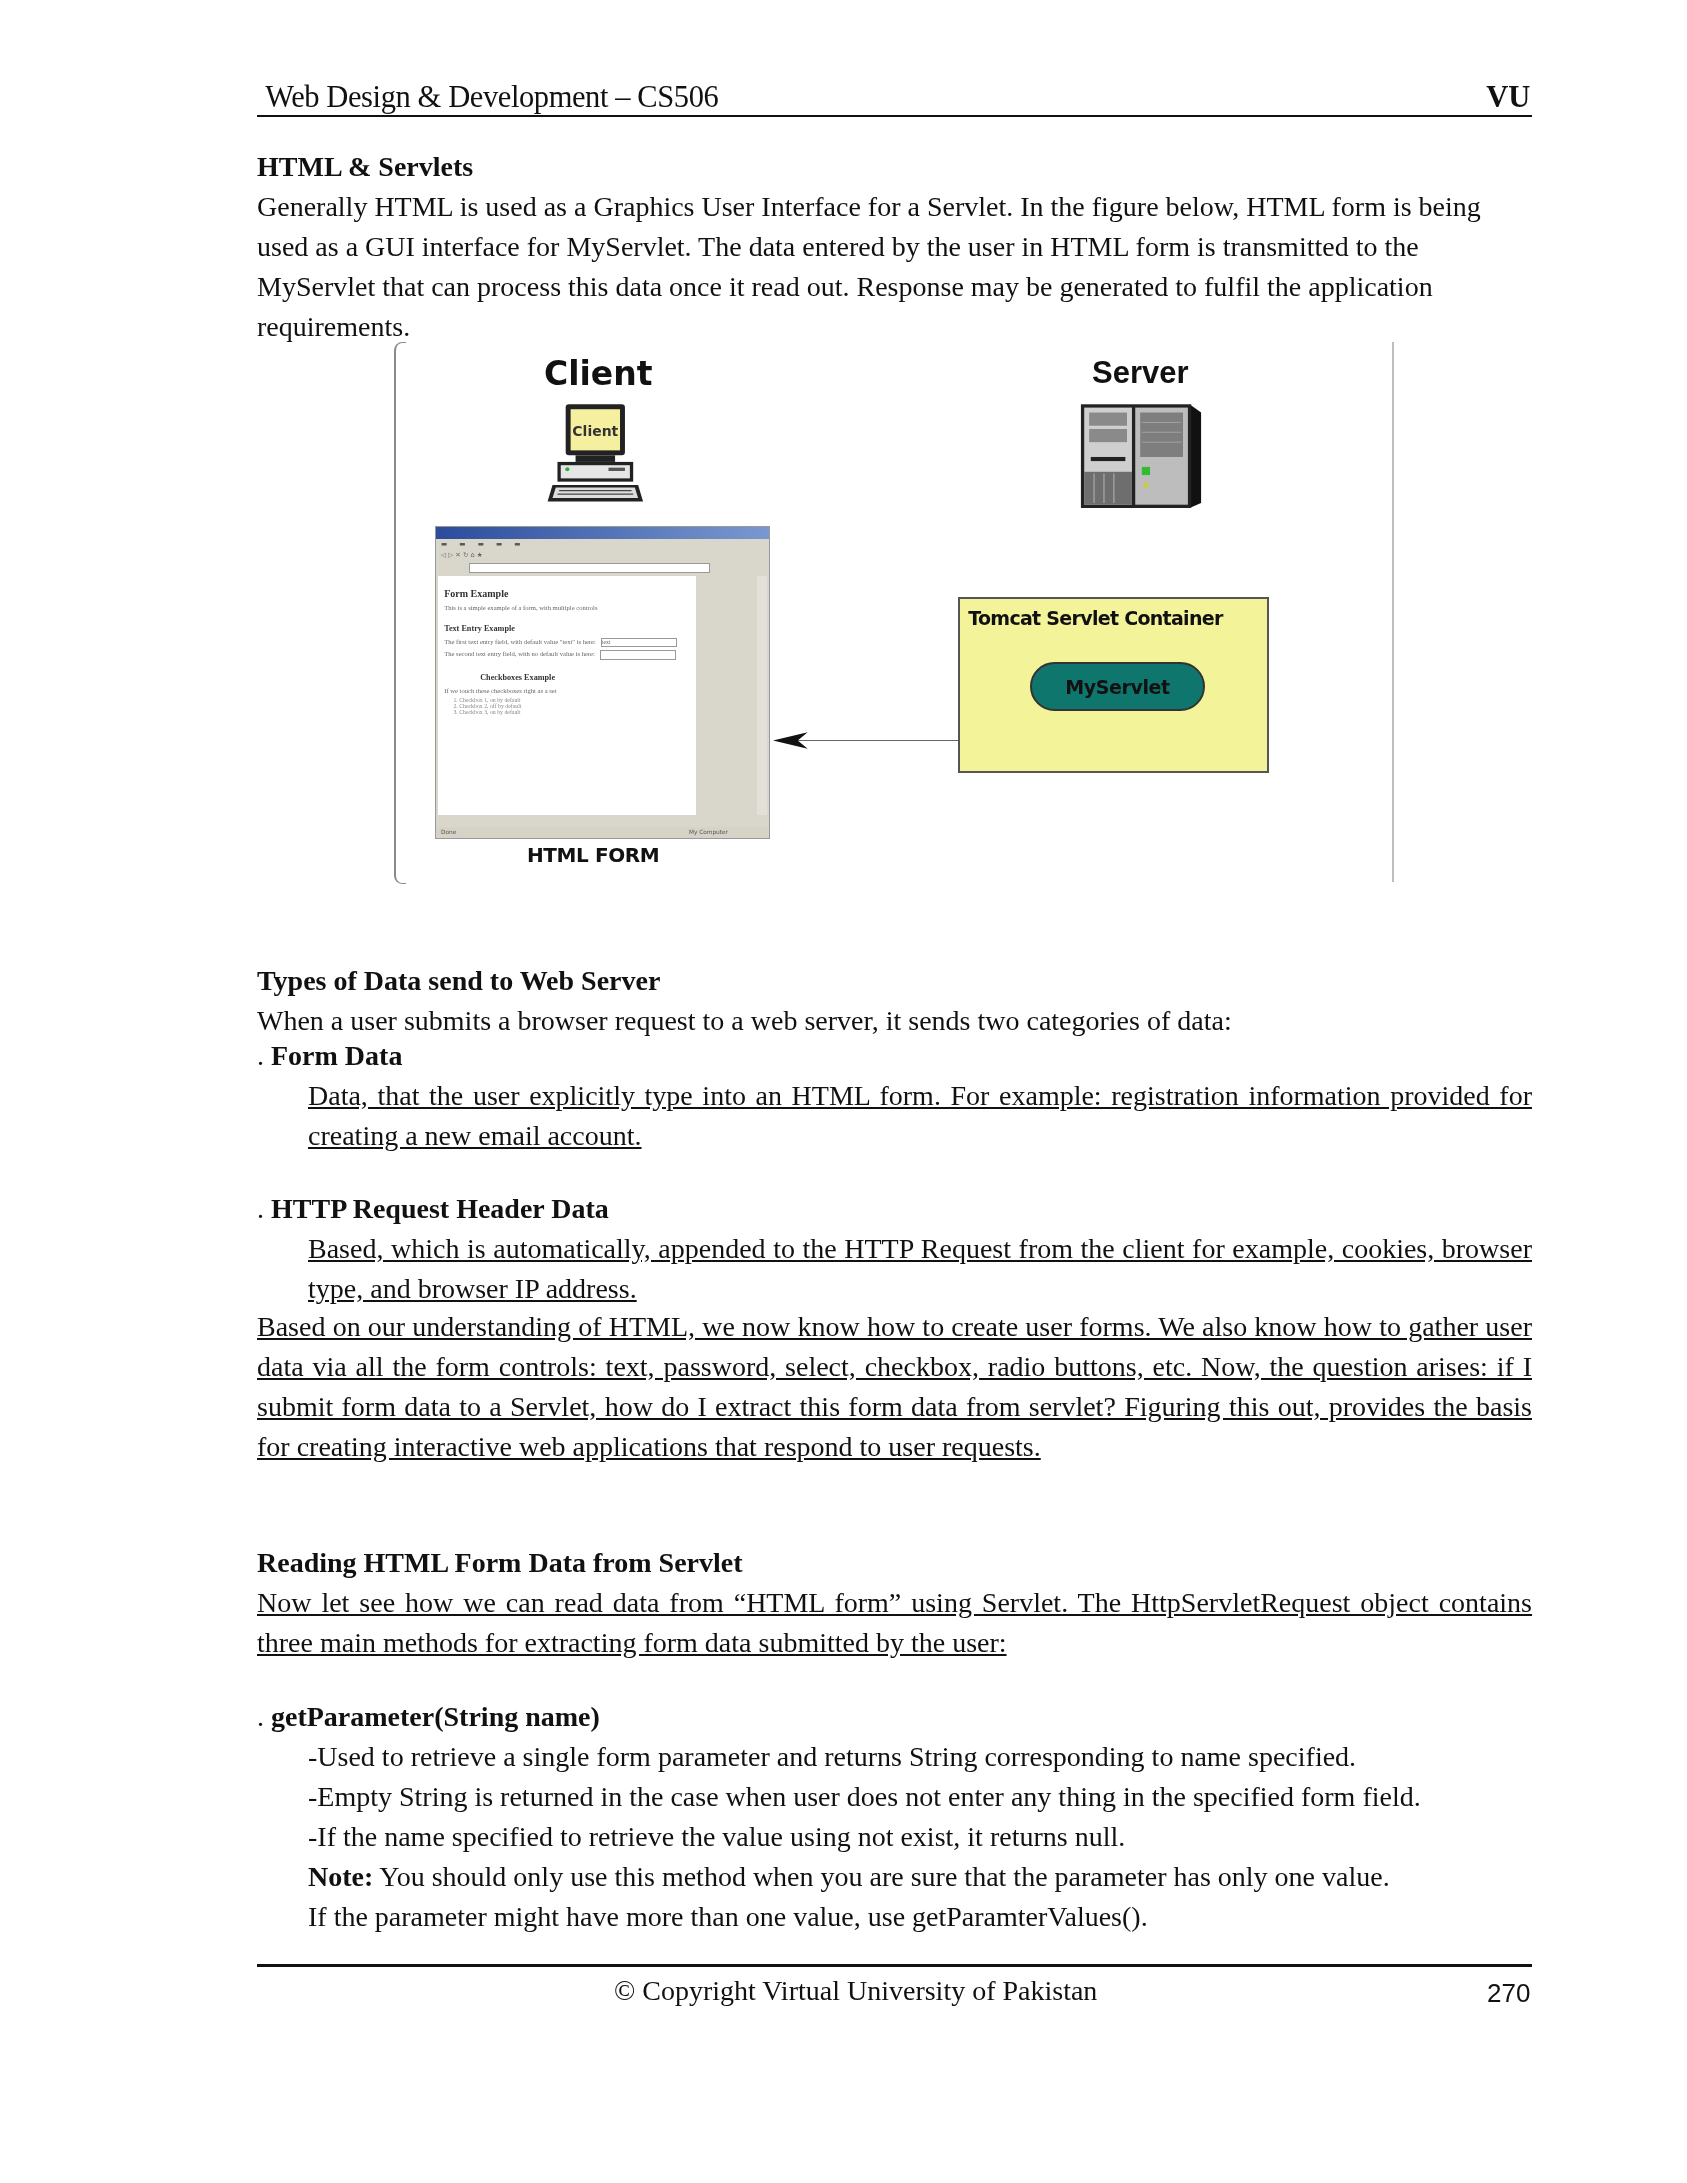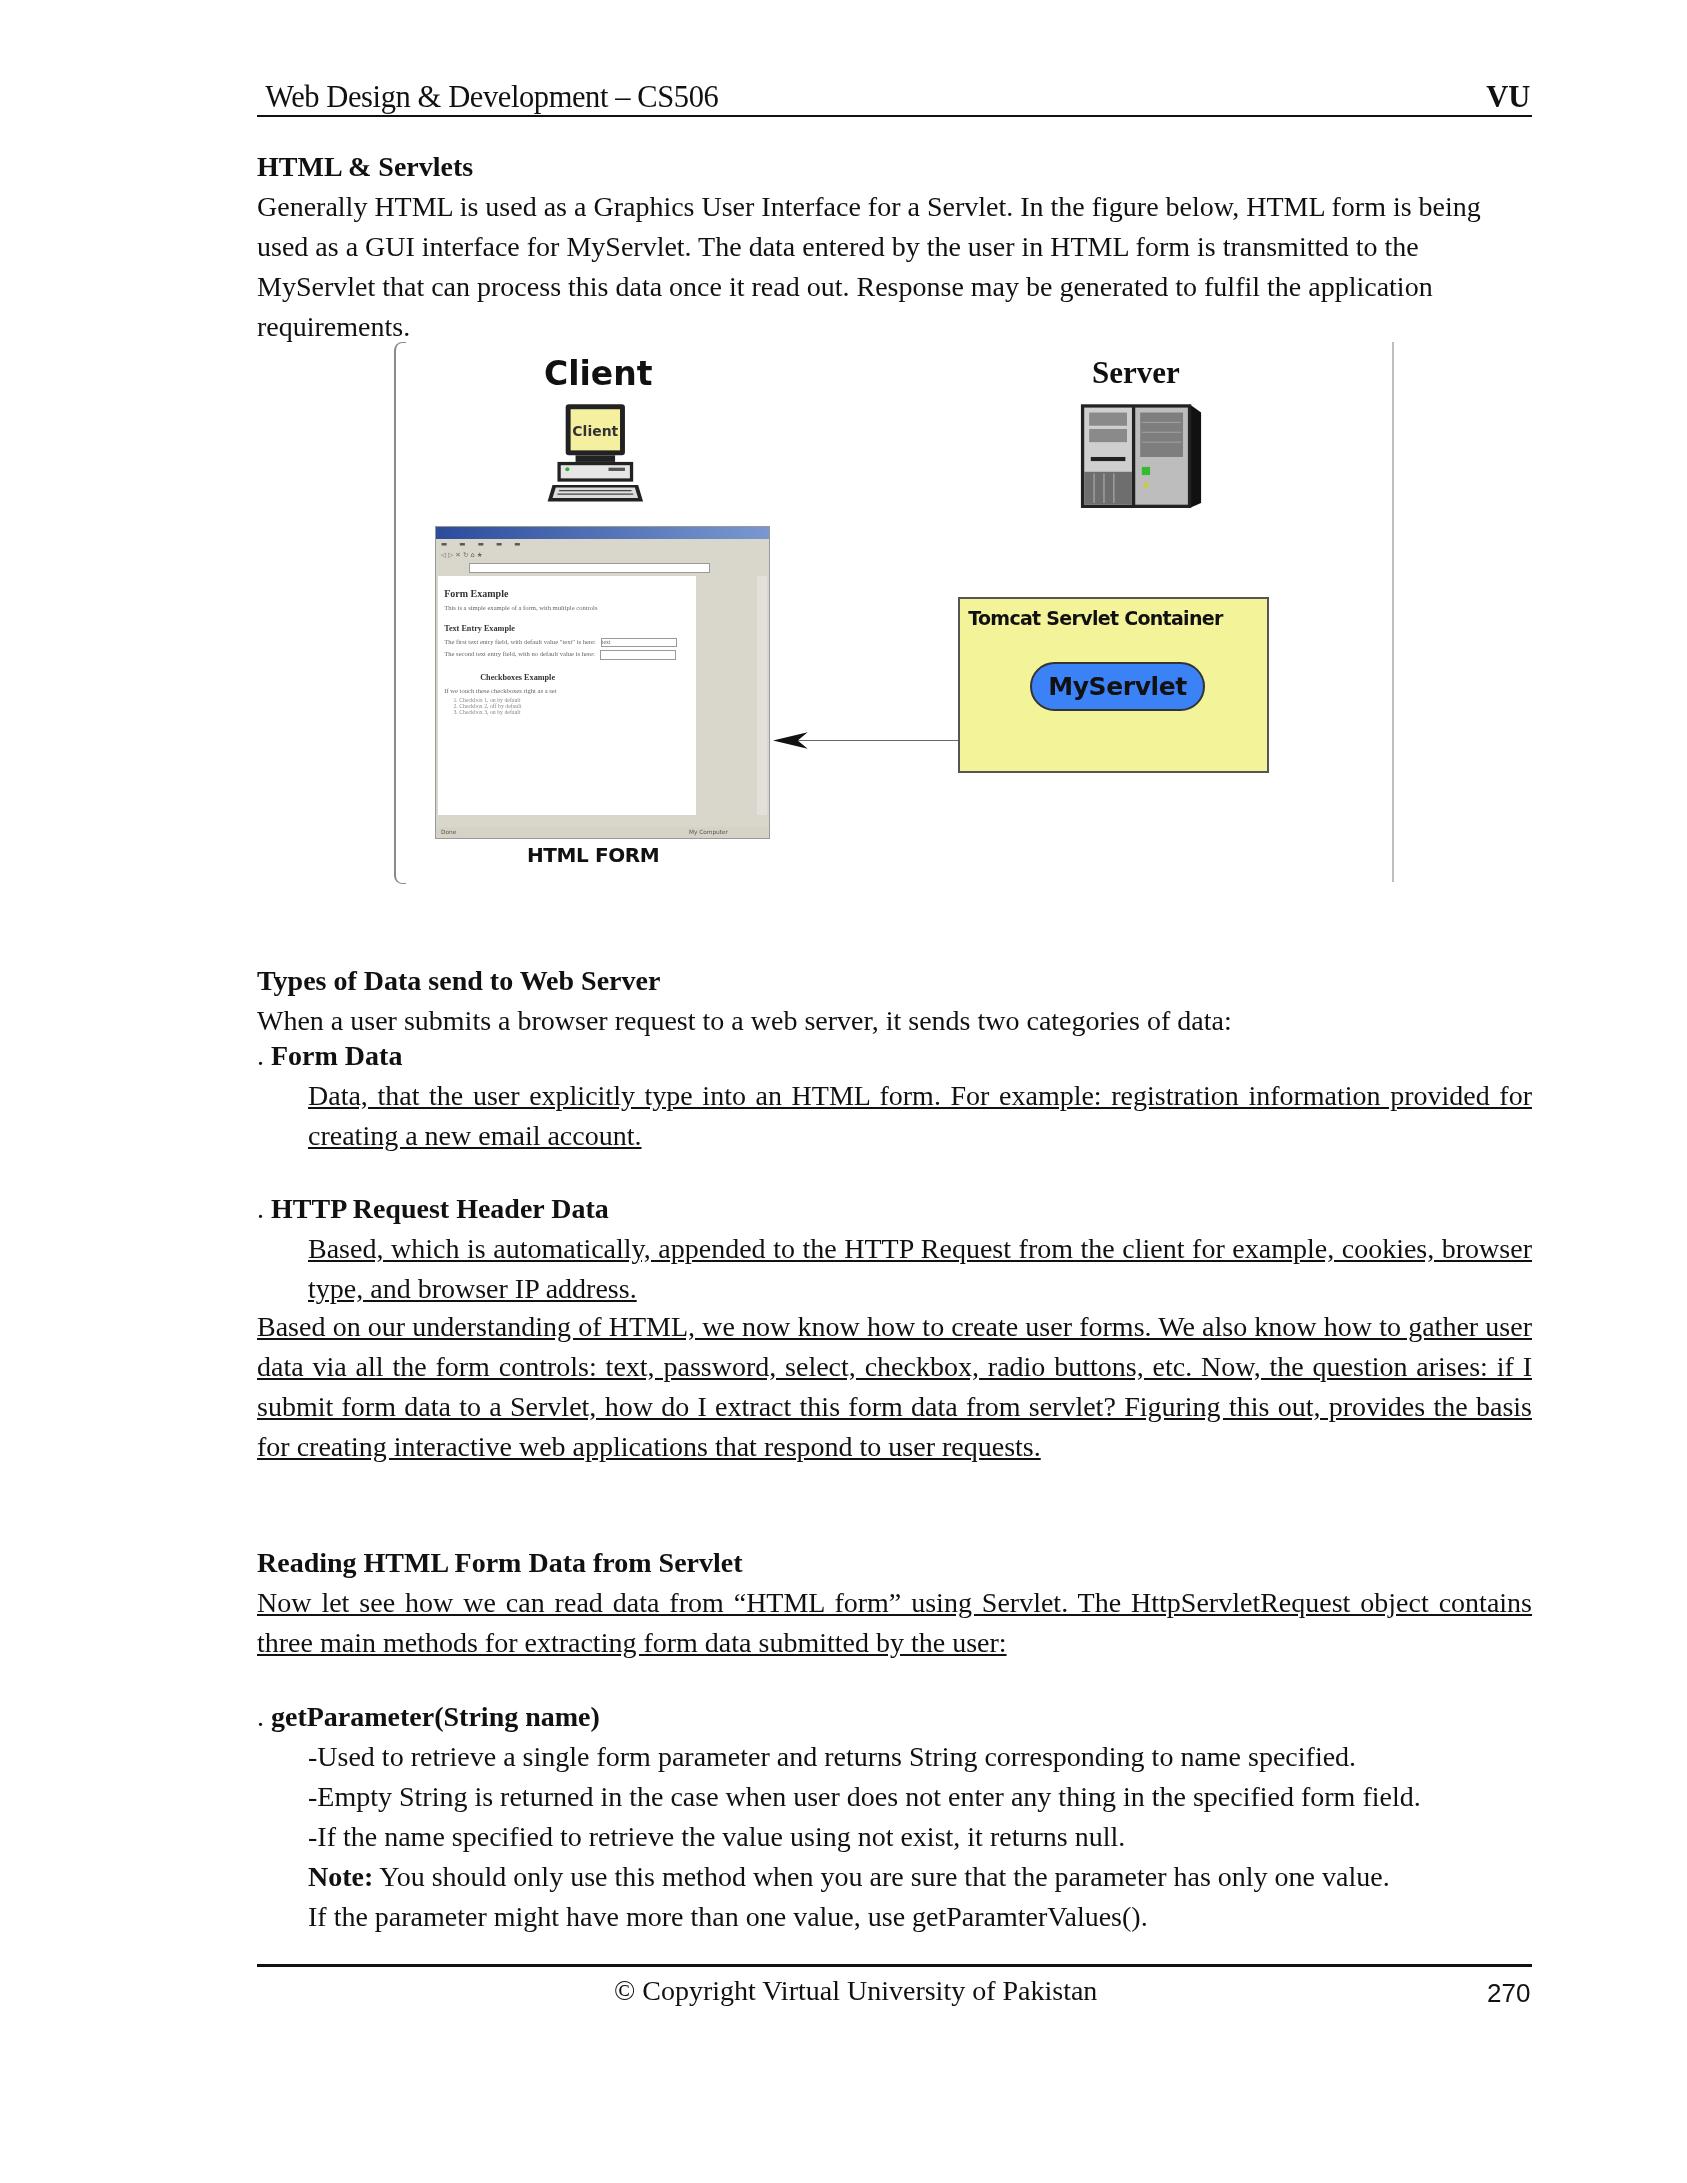--- a/index.html
+++ b/index.html
@@ -27,21 +27,21 @@
   .bracket-left {
     position: absolute; left: 0; top: 0; width: 10px; height: 540px;
     border-left: 2.5px solid #8a8a8a; border-top: 1.6px solid #8a8a8a; border-bottom: 1.6px solid #8a8a8a;
     border-radius: 8.2px 0 0 8.2px;
   }
   .bracket-right {
     position: absolute; right: 0; top: 0; width: 10px; height: 540px;
     border-right: 2.5px solid #bdbdbd;
   }
   .lbl-client { position: absolute; left: 150px; top: 11.5px; font-family: "DejaVu Sans", sans-serif; font-weight: bold; font-size: 33px; color: #111; }
-  .lbl-server { position: absolute; left: 698px; top: 13px; font-family: Liberation Serif, serif; font-weight: bold; font-size: 31px; color: #111; }
+  .lbl-server { position: absolute; left: 698px; top: 13px; font-family: Liberation Sans, sans-serif; font-weight: bold; font-size: 31px; color: #111; }
   .computer-icon { position: absolute; left: 147px; top: 59px; width: 107px; height: 107px; }
   .browser {
     position: absolute; left: 41px; top: 184px; width: 333px; height: 311px;
     border: 1.6px solid #999; background: #d9d6cc;
   }
   .b-title { height: 11.5px; background: linear-gradient(90deg,#2c4c9c,#7a98cf); color:#e8ecf7; font-size: 7.4px; line-height: 11.5px; padding-left: 11.5px; font-family: "DejaVu Sans", sans-serif; }
   .b-menu { height: 11.5px; font-size: 6.6px; color:#555; line-height: 11.5px; padding-left: 5px; font-family: "DejaVu Sans", sans-serif; word-spacing: 10px; }
   .b-tools { height: 11.5px; font-size: 6.6px; color:#666; line-height: 11.5px; padding-left: 5px; font-family: "DejaVu Sans", sans-serif; }
   .b-addr { height: 11.5px; position: relative; font-size: 6.6px; color:#555; line-height: 11.5px; padding-left: 5px; font-family: "DejaVu Sans", sans-serif; }
   .b-addr .field { position: absolute; left: 33px; top: 1.6px; width: 239px; height: 8.2px; background:#fff; border:0.8px solid #999; }
@@ -50,21 +50,21 @@
   .b-content .fh { font-weight: bold; font-size: 10px; margin: 6.6px 0 5px; }
   .b-content .ft { font-size: 6.6px; color:#666; margin: 3.3px 0; }
   .b-content .fi { display:inline-block; width: 74px; height: 7.4px; border:0.8px solid #999; vertical-align: middle; margin-left: 3.3px; font-size: 5.8px; line-height: 7.4px; }
   .b-content ol { margin: 3.3px 0 0 15px; padding: 0; font-size: 5.8px; color:#888; }
   .b-status { position: absolute; left: 0; bottom: 0; width: 100%; height: 11.5px; background:#d6d2c6; font-size: 5.8px; line-height: 11.5px; color:#555; font-family:"DejaVu Sans",sans-serif; padding-left: 5px; box-sizing: border-box; }
   .lbl-htmlform { position: absolute; left: 133px; top: 501px; font-family: "DejaVu Sans", sans-serif; font-weight: bold; font-size: 20px; color: #111; letter-spacing: -0.4px; }
 
   .arrow { position: absolute; left: 379px; top: 386px; width: 254px; height: 25px; }
   .container { position: absolute; left: 564px; top: 255px; width: 311px; height: 176px; background: #f3f39a; border: 2.5px solid #555; box-sizing: border-box; }
   .container-label { position: absolute; left: 8.2px; top: 8.2px; font-family: "DejaVu Sans", sans-serif; font-weight: bold; font-size: 19px; color: #111; letter-spacing: -0.7px; }
-  .servlet-pill { position: absolute; left: 70px; top: 63px; width: 175px; height: 49px; border: 2.5px solid #333; border-radius: 25px; background: #3b82f6; box-sizing: border-box; display:flex; align-items:center; justify-content:center; font-family: "DejaVu Sans", sans-serif; font-weight: bold; font-size: 25px; color:#111; letter-spacing:-0.4px; }
+  .servlet-pill { position: absolute; left: 70px; top: 63px; width: 175px; height: 49px; border: 2.5px solid #333; border-radius: 25px; background: #0f766e; box-sizing: border-box; display:flex; align-items:center; justify-content:center; font-family: "DejaVu Sans", sans-serif; font-weight: bold; font-size: 19px; color:#111; letter-spacing:-0.4px; }
 
   .footer-line { position: absolute; left: 257px; top: 1964px; width: 1275px; border-top: 3.3px solid #111; }
   .footer { position: absolute; left: 257px; top: 1971px; width: 1275px; height: 40px; font-size: 28px; line-height: 40px; }
   .footer .copy { position: absolute; left: 357px; top: 0; }
   .footer .pagenum { position: absolute; right: 1.6px; top: 1.6px; font-family: "Liberation Sans", sans-serif; font-size: 26px; }
 </style>
 </head>
 <body>
 
 <div class="header">

